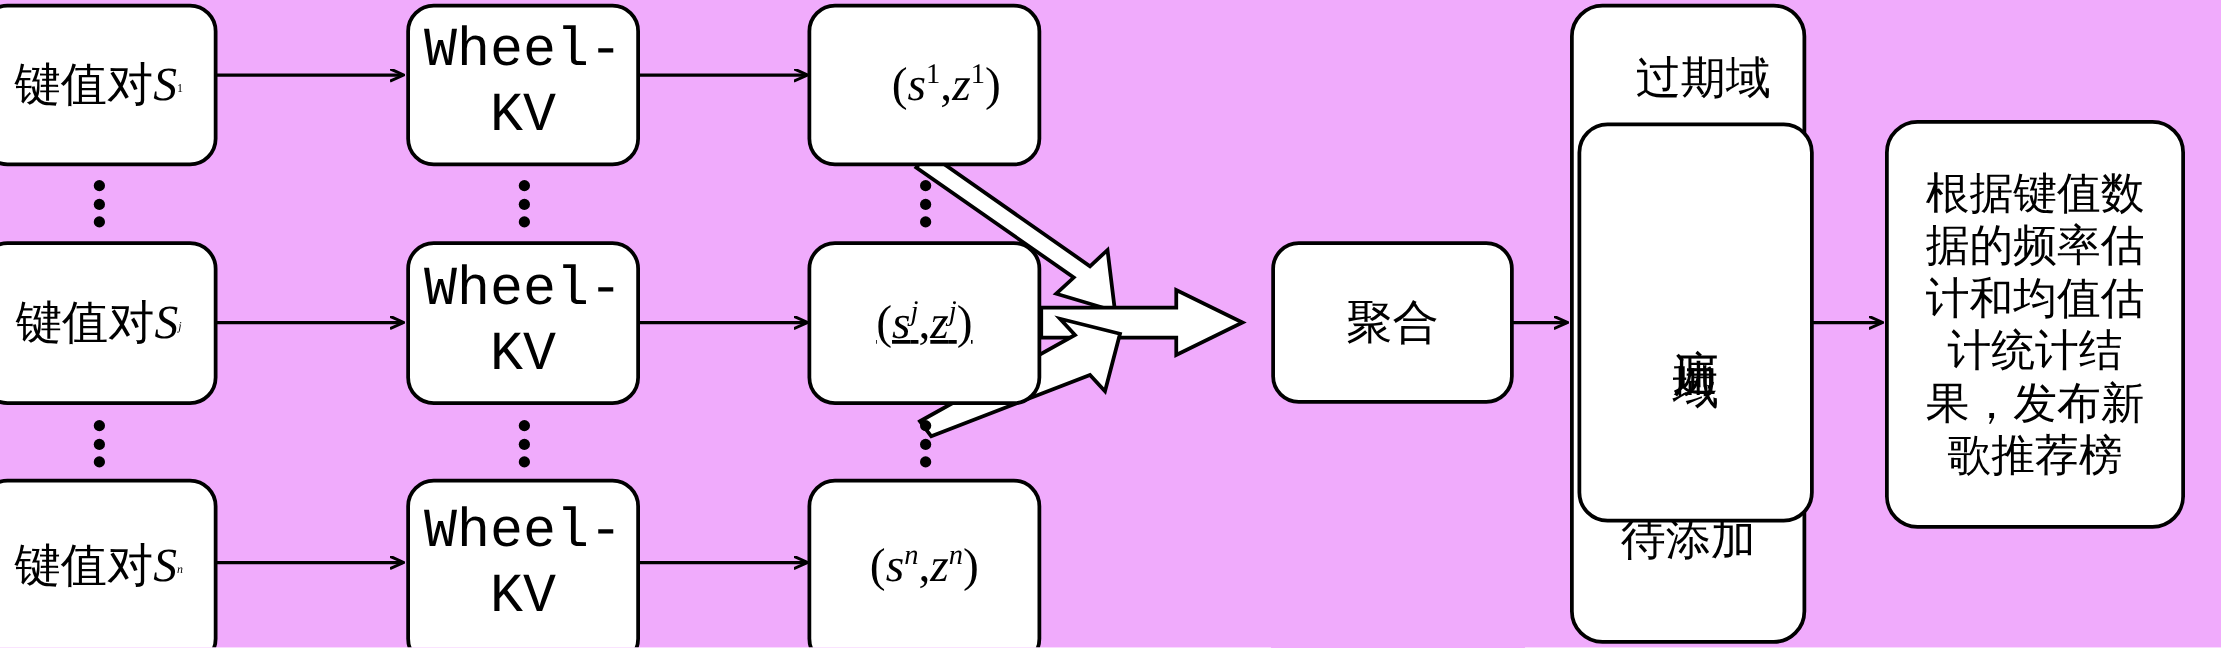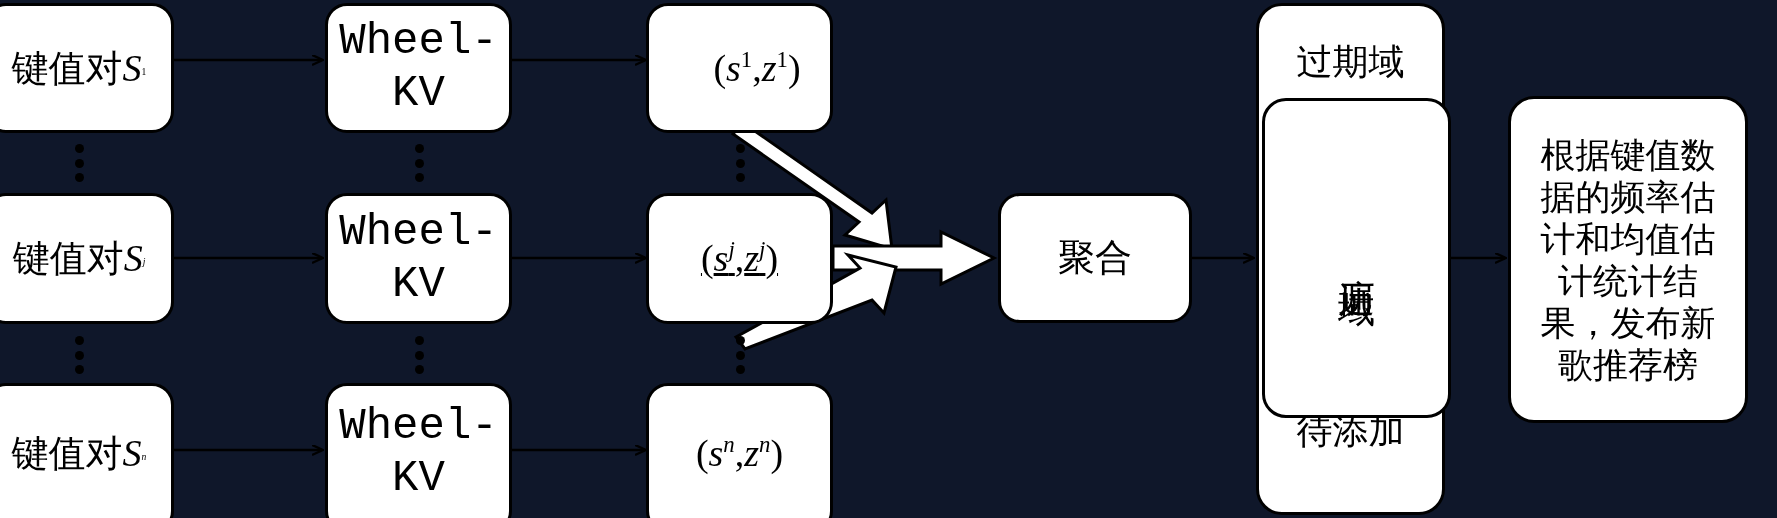--- a/index.html
+++ b/index.html
@@ -7,21 +7,21 @@
     padding: 0;
     background: #ffffff;
   }
   body {
     font-family: "Liberation Sans", "DejaVu Sans", sans-serif;
   }
   #canvas {
     position: relative;
     width: 1777px;
     height: 518px;
-    background: #0f172a;
+    background: #f0abfc;
     overflow: hidden;
   }
   svg.layer {
     position: absolute;
     left: 0;
     top: 0;
     width: 1777px;
     height: 518px;
     overflow: visible;
   }
@@ -35,20 +35,21 @@
     align-items: center;
     justify-content: center;
     text-align: center;
     color: #000000;
     line-height: 1.18;
   }
   .node-cn {
     font-family: "DejaVu Sans", "Liberation Sans", sans-serif;
     font-size: 37px;
     font-weight: 400;
+    margin-left: 19px;
   }
   .node-latin {
     font-family: Liberation Mono, monospace;
     font-size: 44px;
     font-weight: 400;
   }
   .kv-label {
     white-space: nowrap;
   }
   .kv-label .cn {
@@ -240,21 +241,21 @@
     <span class="pair" style="margin-top:-10px;">
       <span class="par">(</span><span class="var">s</span><sup class="idx">n</sup><span class="par">,</span><span class="var">z</span><sup class="idx">n</sup><span class="par">)</span>
     </span>
   </div>
 
   <div class="node node-cn" style="left:998px; top:193px; width:194px; height:130px;">
     <span>聚合</span>
   </div>
 
   <div class="stack-outer" style="left:1256px; top:3px; width:189px; height:512px;">
-    <div class="stack-label" style="top:32px;">过期域</div>
+    <div class="stack-label" style="top:32px;padding-left:12px;">过期域</div>
     <div class="stack-label" style="bottom:56px;">待添加</div>
   </div>
 
   <div class="node" style="left:1262px; top:98px; width:189px; height:320px; border-radius:24px;">
     <span class="vert-text">遍历域</span>
   </div>
 
   <div class="node" style="left:1508px; top:96px; width:240px; height:327px; border-radius:26px;">
     <span class="desc-text">根据键值数据的频率估计和均值估计统计结果，发布新歌推荐榜</span>
   </div>

